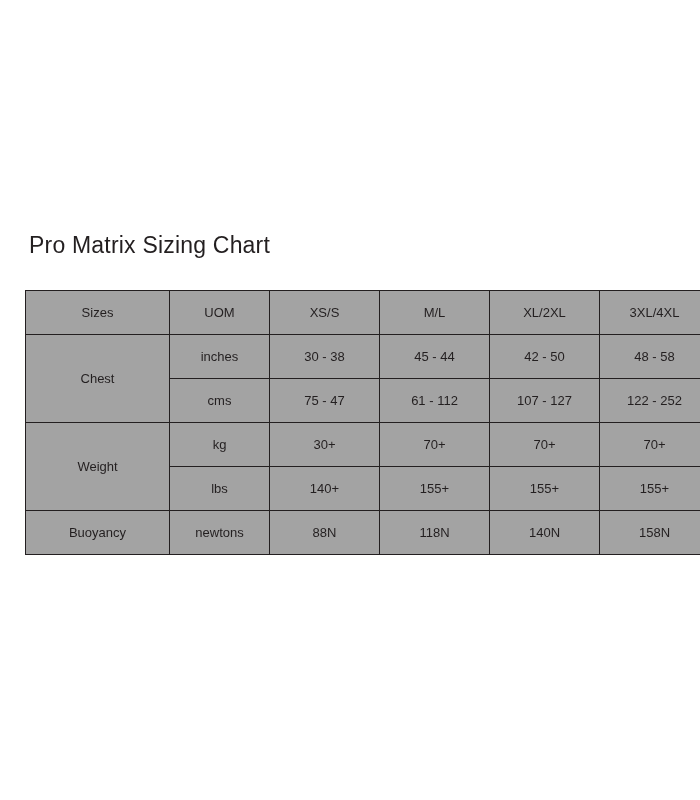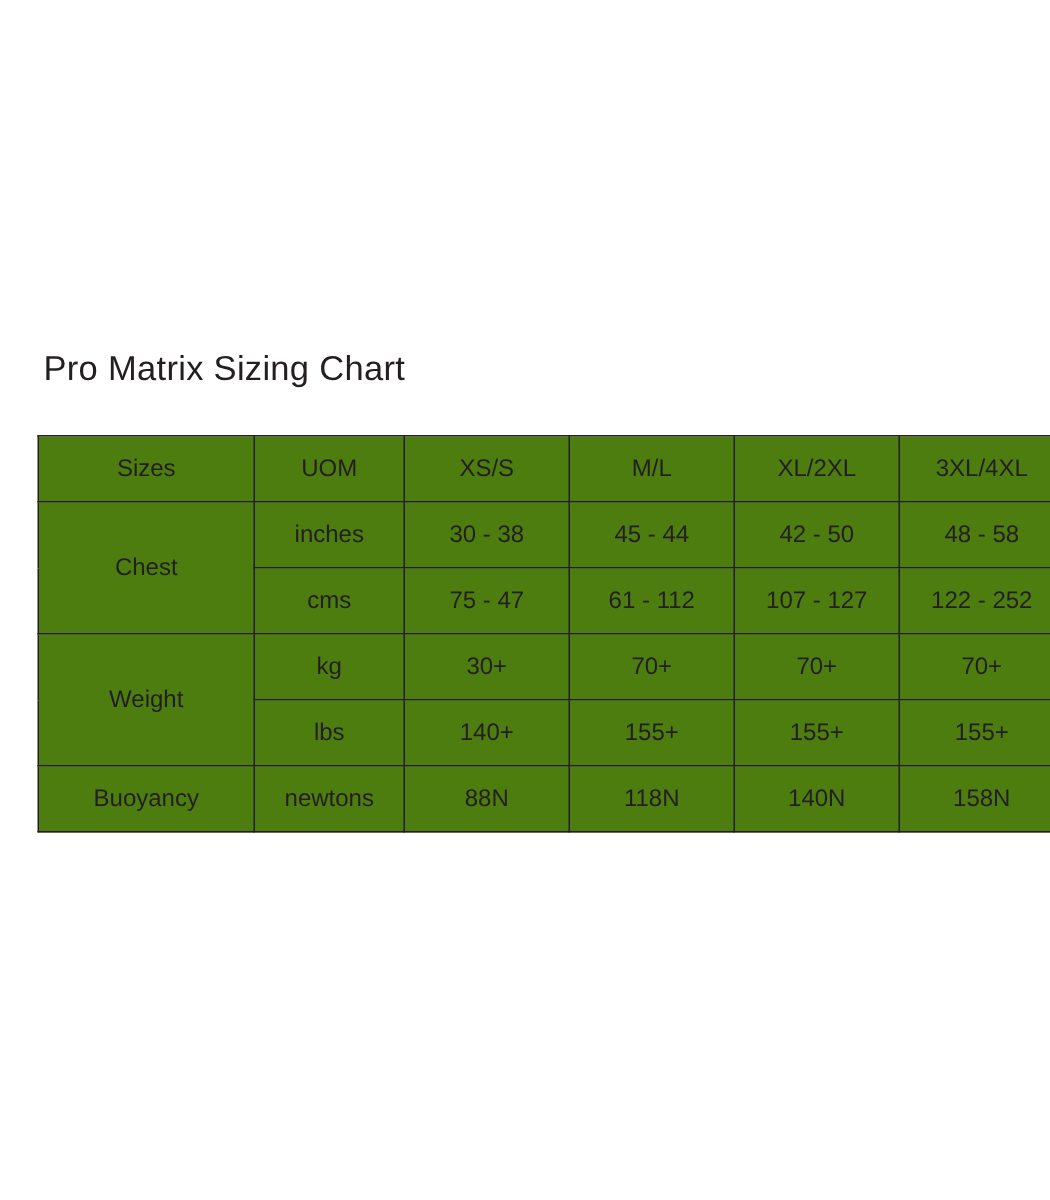--- a/index.html
+++ b/index.html
@@ -40,25 +40,25 @@
   }
   table.sizing {
     border-collapse: collapse;
     width: 684px;
     table-layout: fixed;
   }
   table.sizing td {
     border: 1px solid #231f20;
     text-align: center;
     vertical-align: middle;
-    font-size: 16px;
+    font-size: 13px;
     height: 43px;
     padding: 0 2px;
     color: #231f20;
-    background: #4d7c0f;
+    background: #a3a3a3;
   }
   td.orange {
     background: #f07d23;
     color: #231f20;
     font-size: 15px;
     margin-left: 12px;
   }
   td.head {
     background: #f07d23;
     font-size: 15px;

